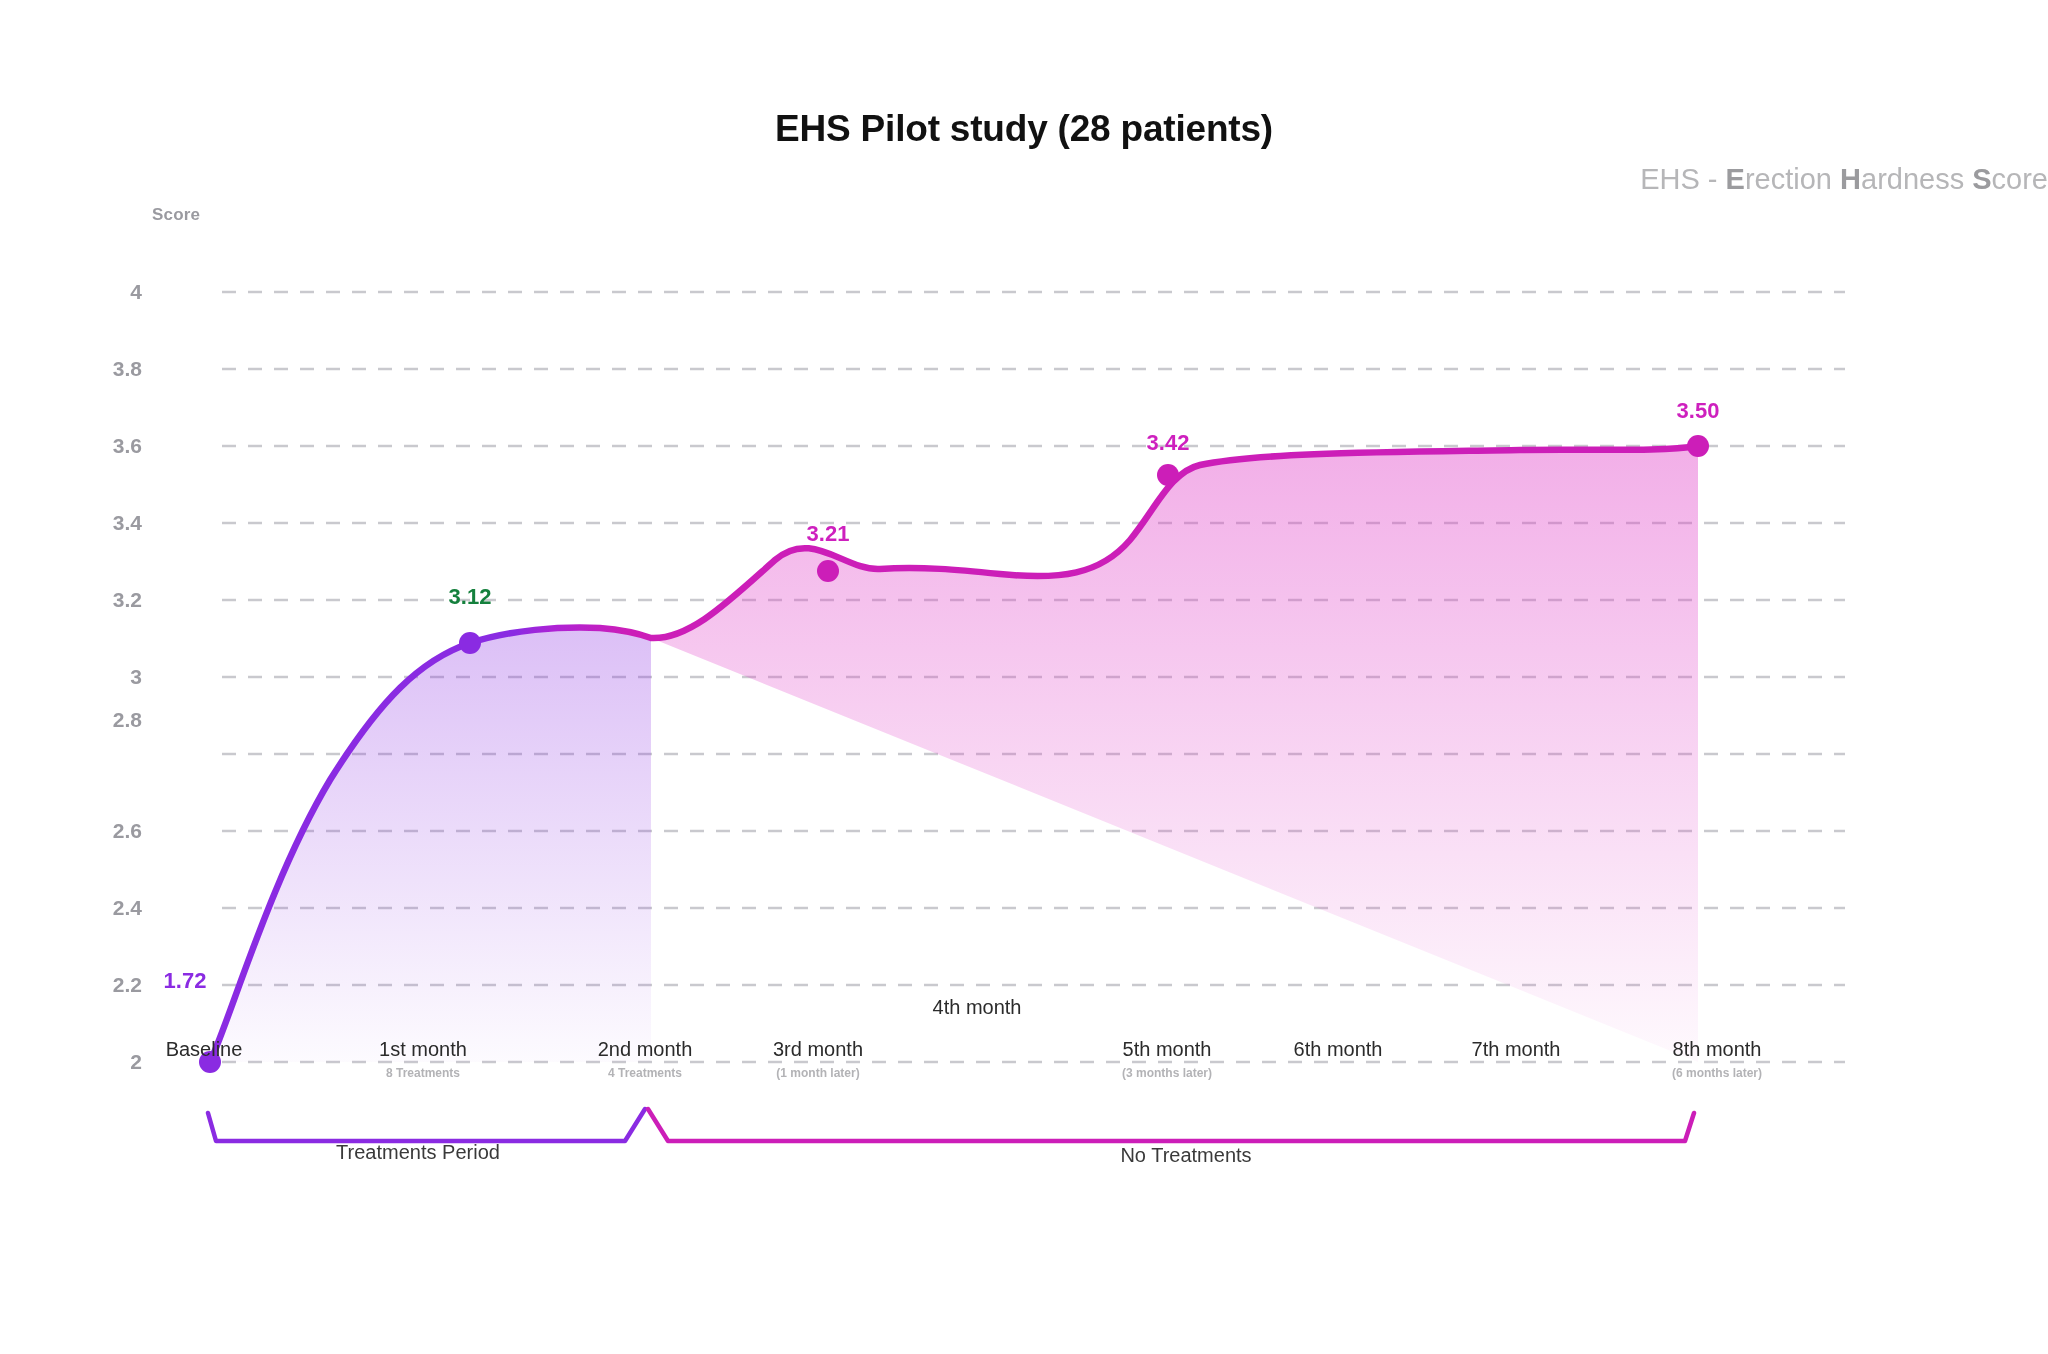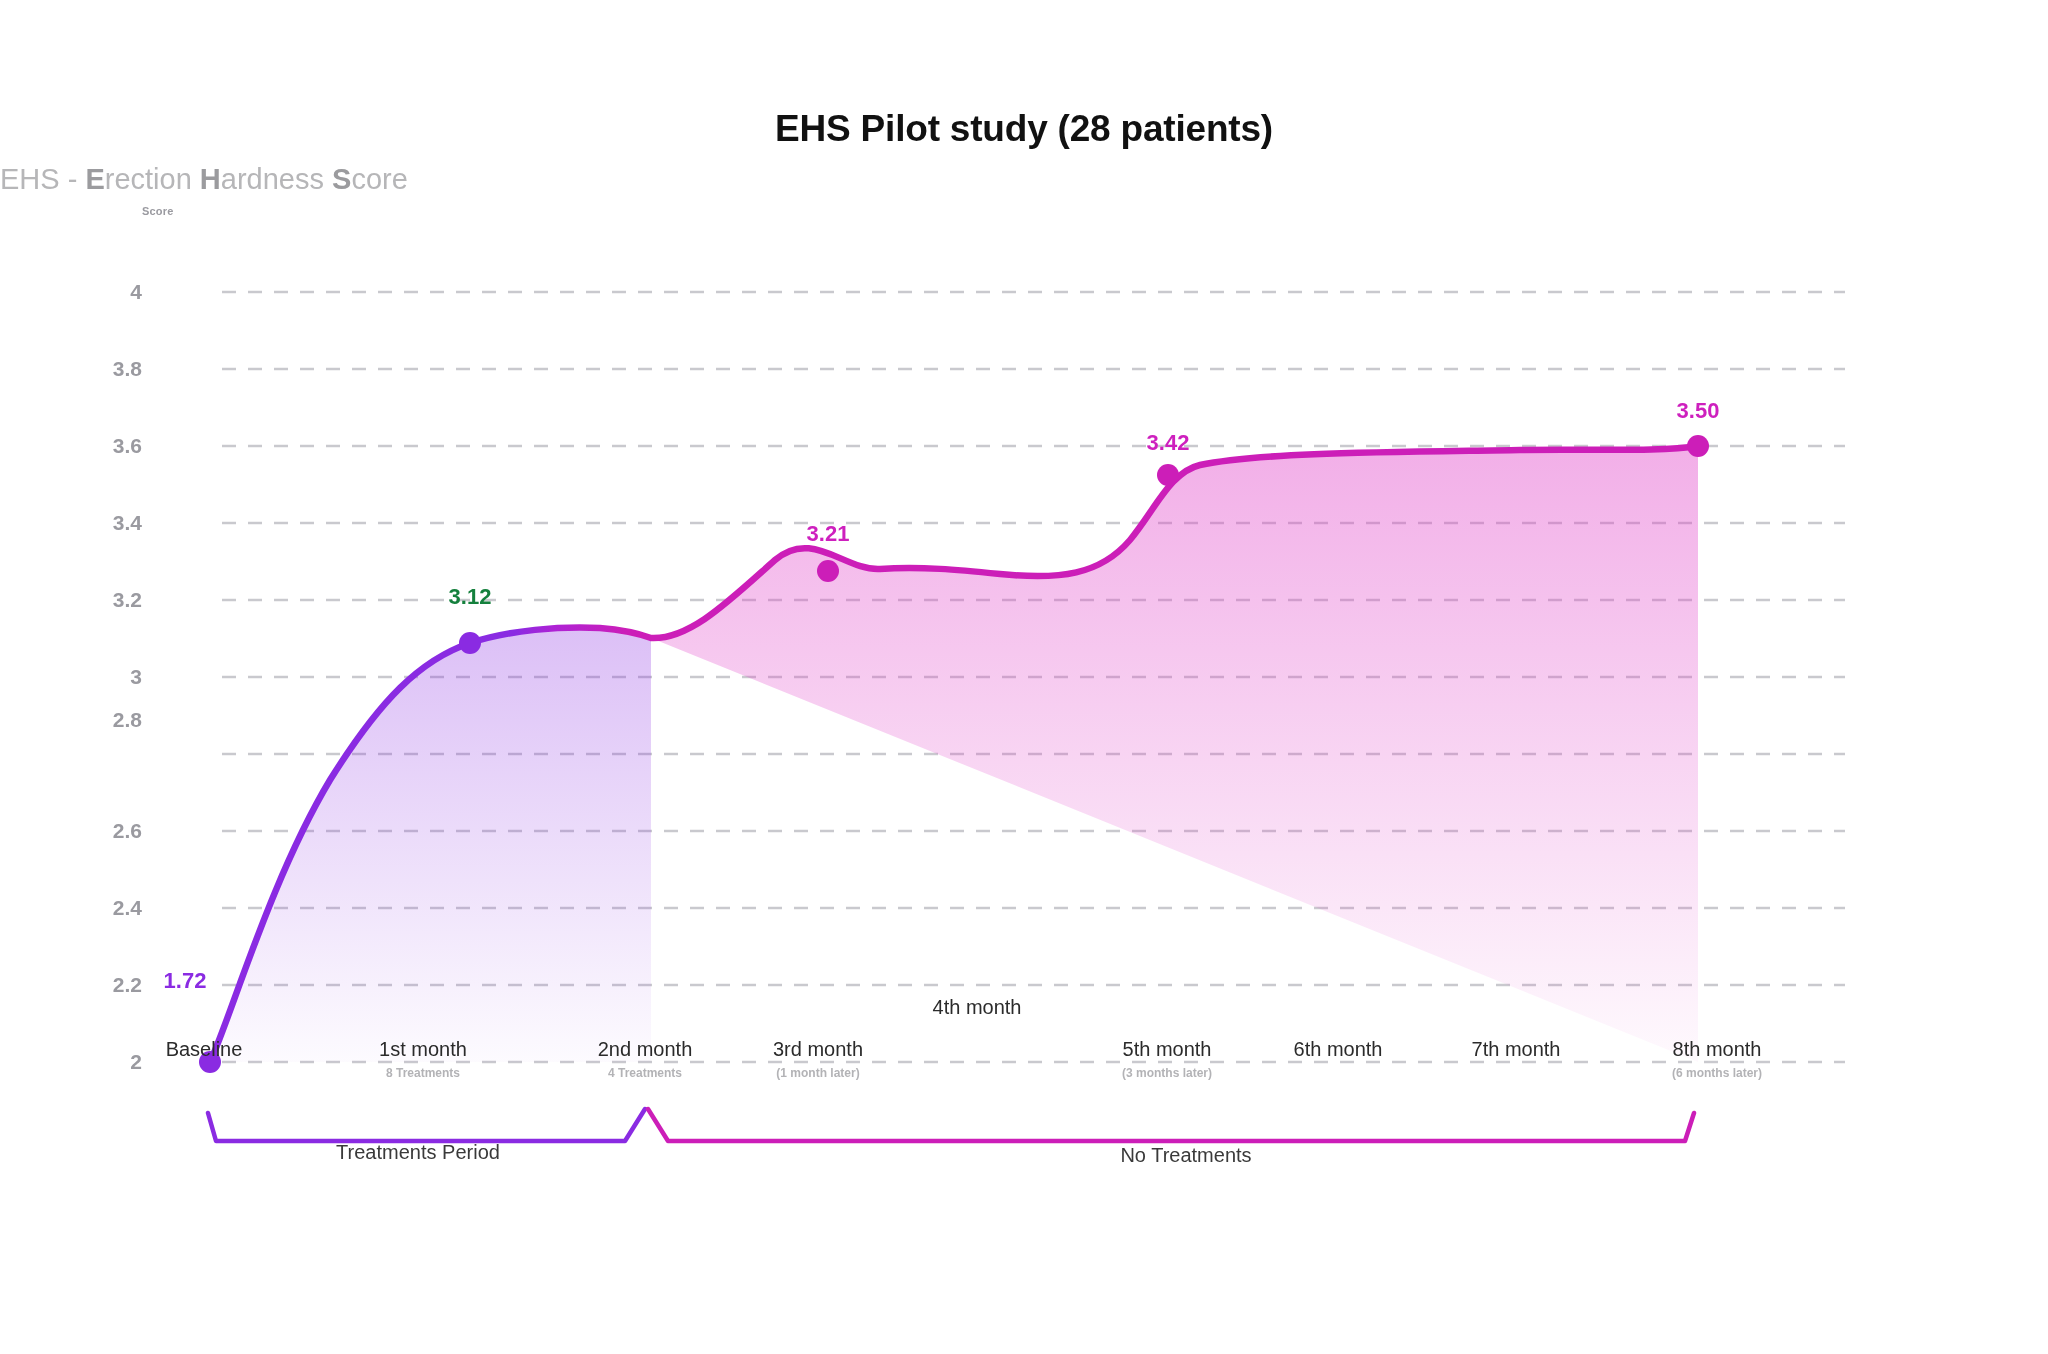--- a/index.html
+++ b/index.html
@@ -28,34 +28,34 @@
     font-size: 37px;
     font-weight: 700;
     color: #111111;
     letter-spacing: -0.2px;
   }
   .chart-subtitle {
     position: absolute;
     top: 163px;
     left: 0;
     width: 2048px;
-    text-align: left;
+    text-align: right;
     font-size: 29px;
     color: #b6b6b8;
     font-weight: 400;
   }
   .chart-subtitle b {
     color: #9b9b9e;
     font-weight: 700;
   }
   .axis-title {
     position: absolute;
     top: 205px;
-    left: 142px;
-    font-size: 11px;
+    left: 152px;
+    font-size: 17px;
     font-weight: 700;
     color: #9a9aa0;
     letter-spacing: 0.2px;
   }
   svg.plot {
     position: absolute;
     top: 0;
     left: 0;
   }
   .ytick {

